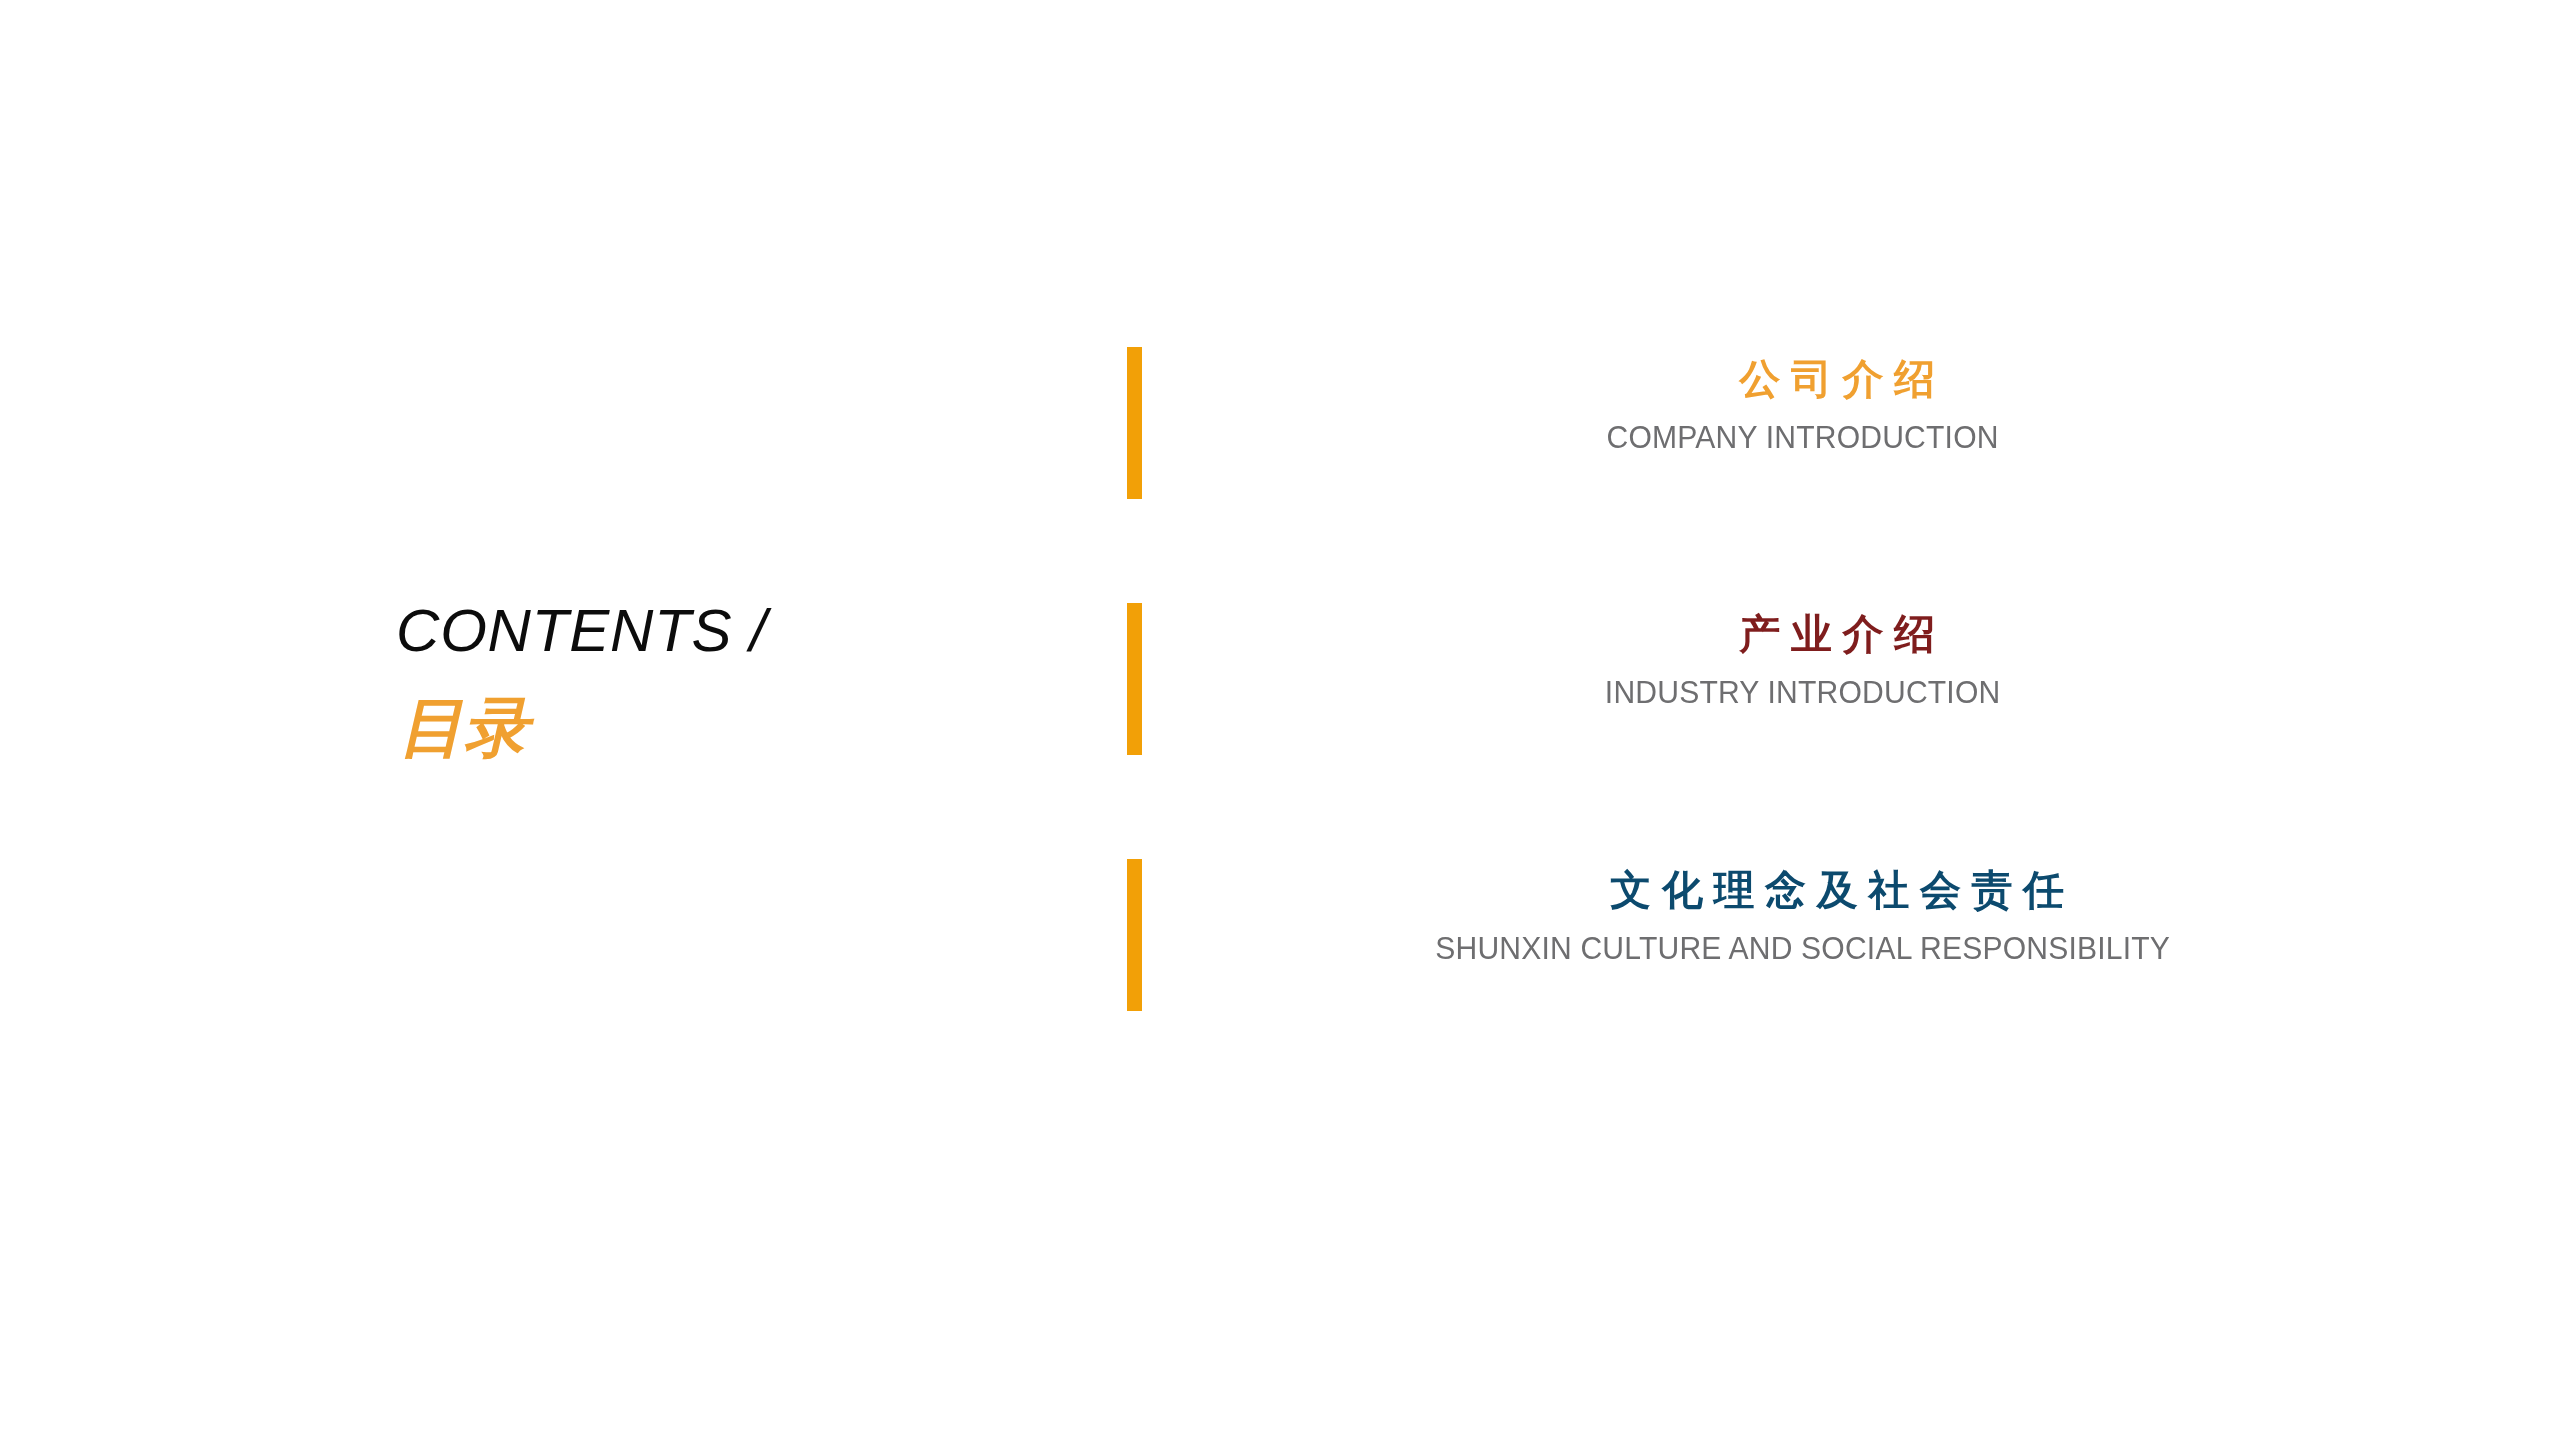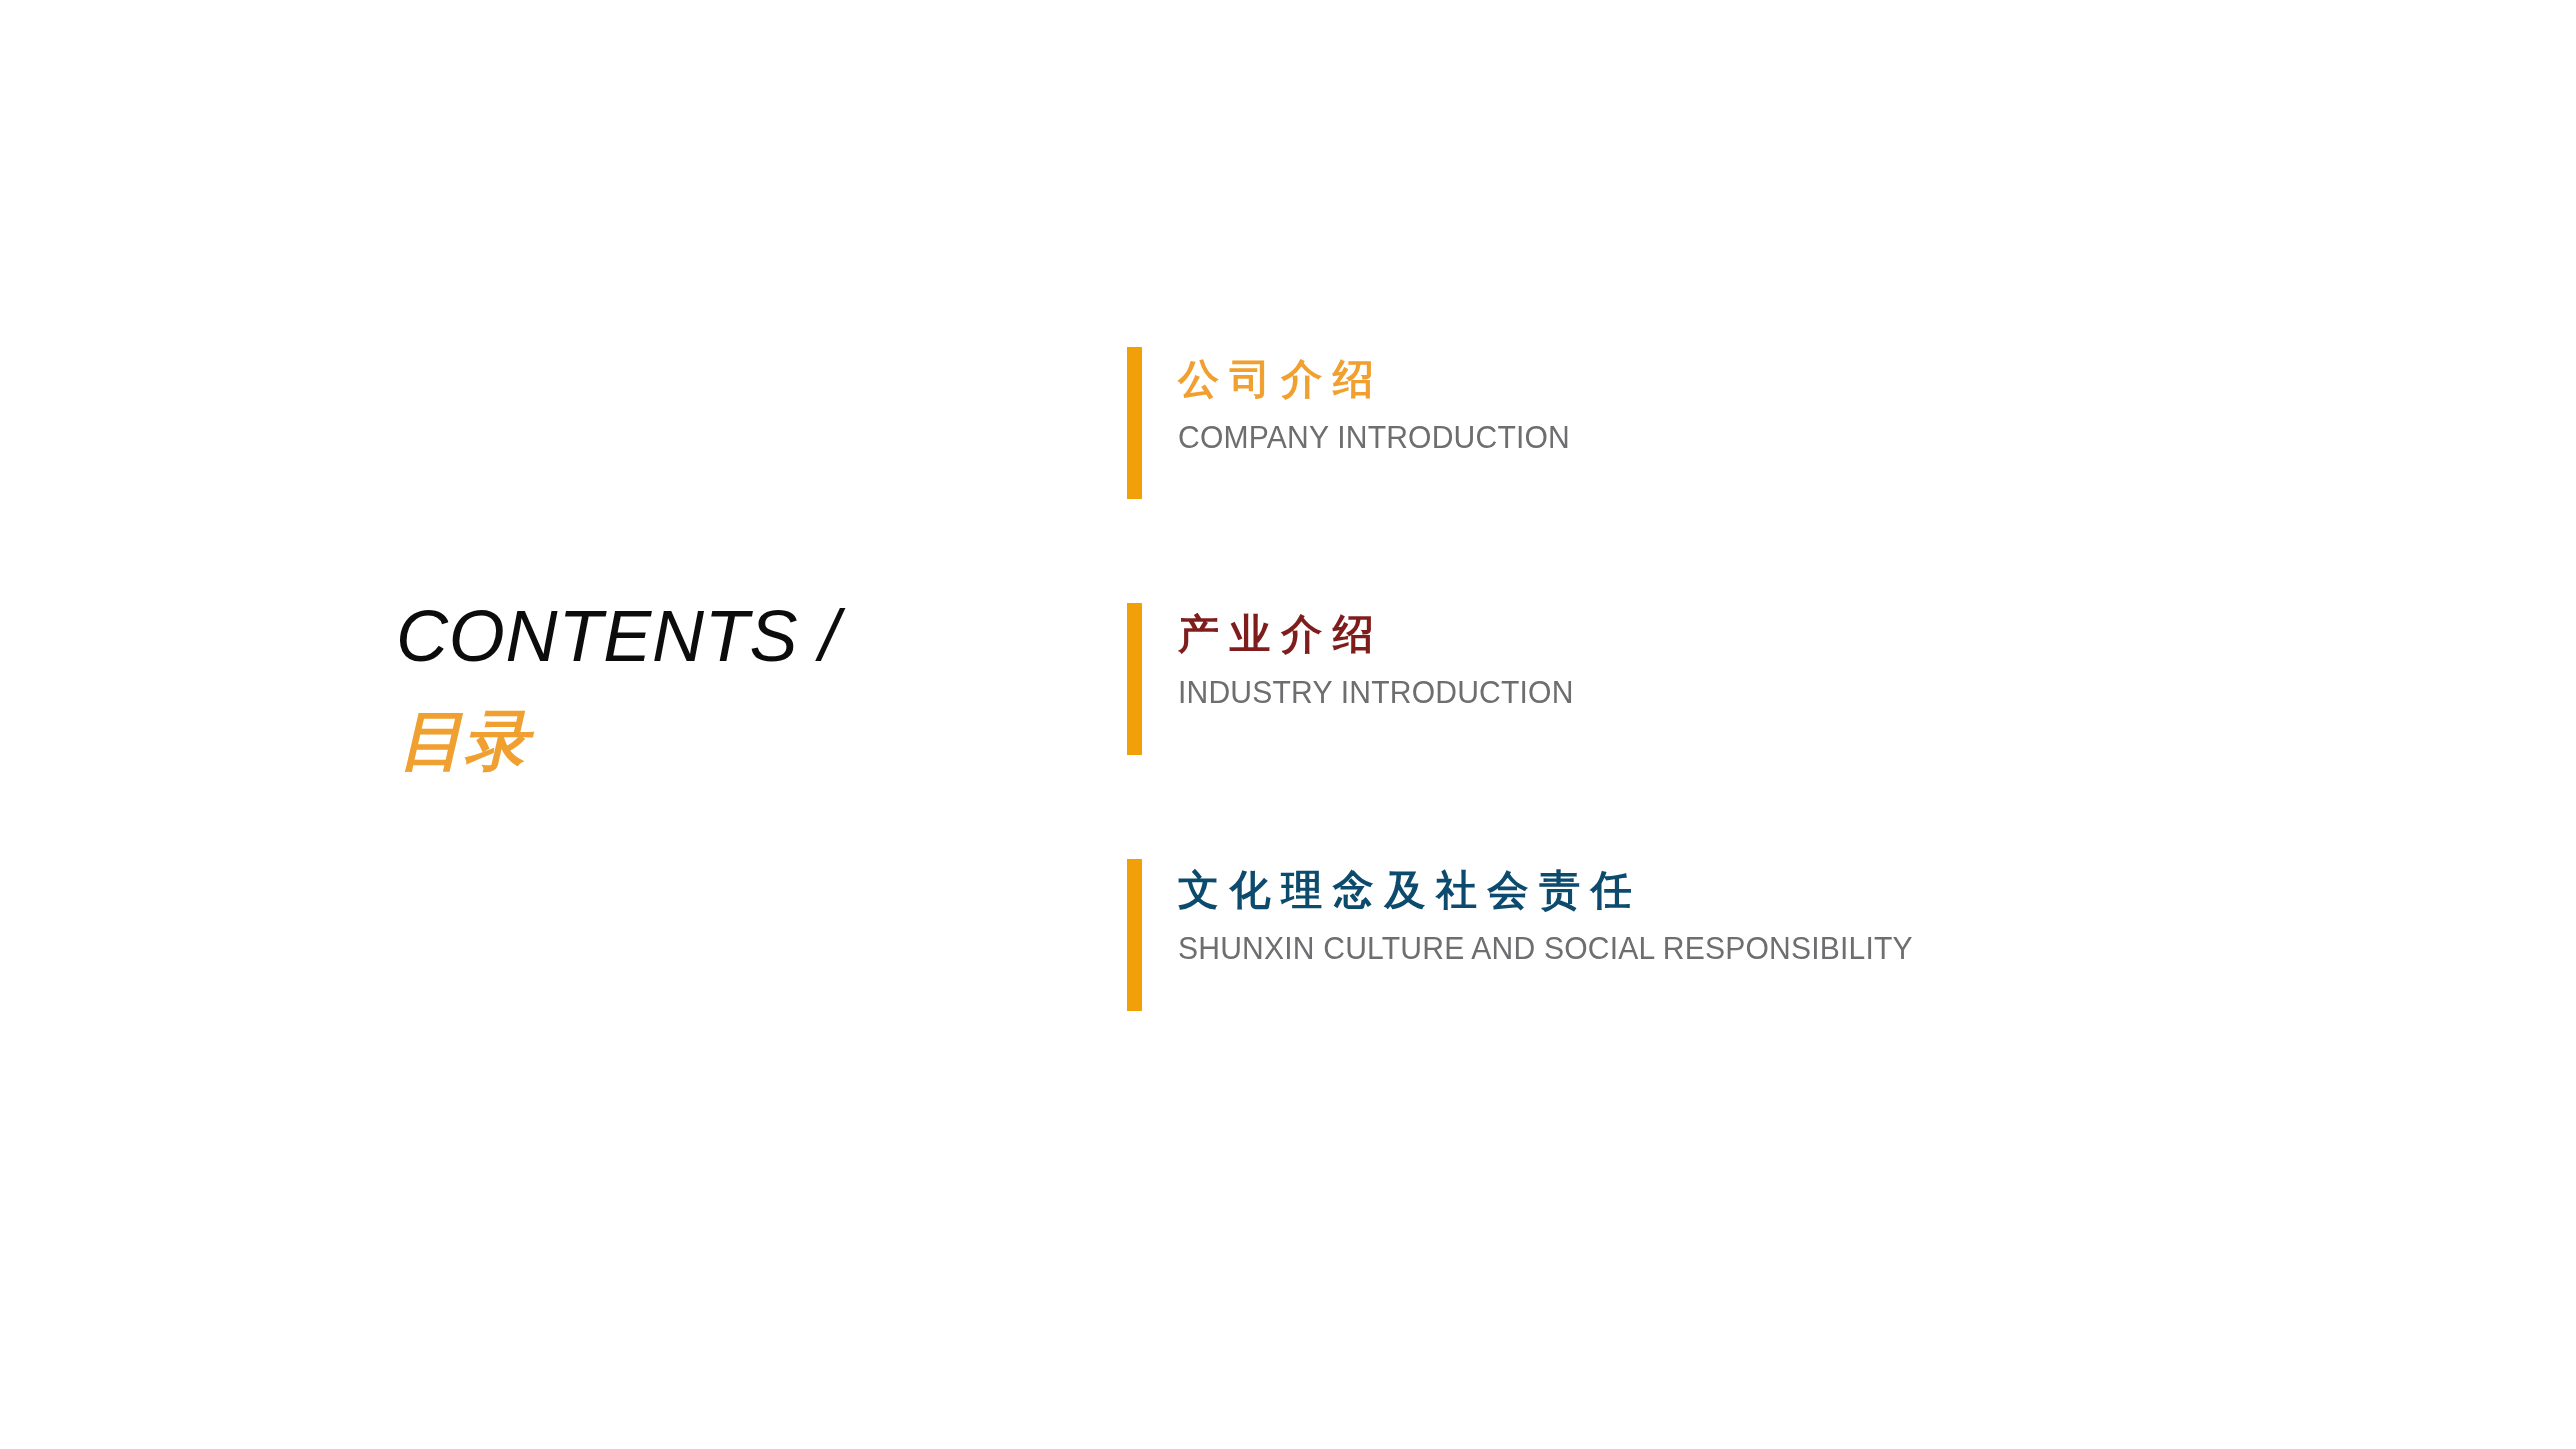--- a/index.html
+++ b/index.html
@@ -22,21 +22,21 @@
   
   #left-title {
     position: absolute;
     left: 396px;
     top: 599px;
     width: 649px;
   }
 
   #contents-en {
     font-family: "Liberation Sans", "DejaVu Sans", sans-serif;
-    font-size: 72px;
+    font-size: 60px;
     font-style: italic;
     font-weight: 400;
     color: #0c0c0c;
     letter-spacing: 0.8px;
     line-height: 1.05;
     white-space: nowrap;
   }
 
   #contents-cn {
     margin-top: 32px;
@@ -50,20 +50,21 @@
     transform: skewX(-13deg);
     transform-origin: left bottom;
   }
 
   
   #items {
     position: absolute;
     left: 1127px;
     top: 344px;
     width: 1380px;
+    text-align: center;
   }
 
   .item {
     position: relative;
     display: block;
     padding-left: 51px;
     margin-bottom: 143px;
   }
   .item:last-child { margin-bottom: 0; }
 

